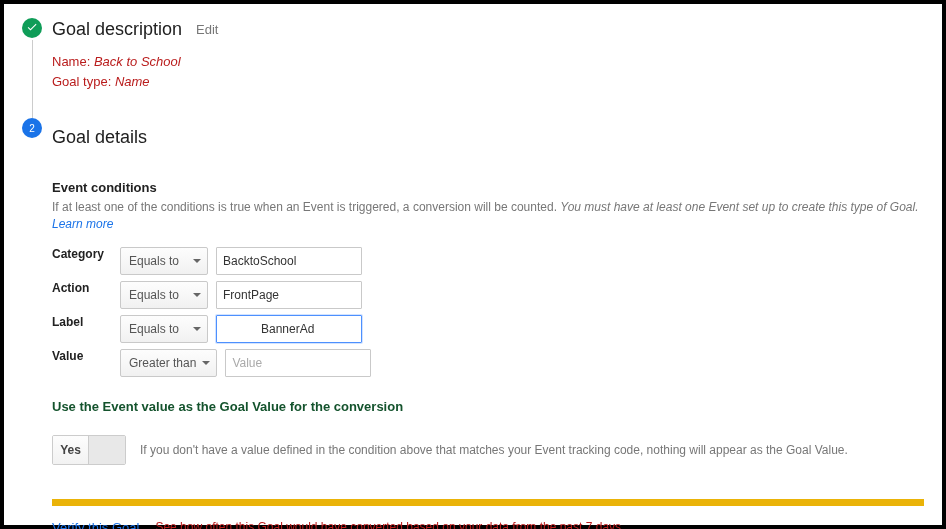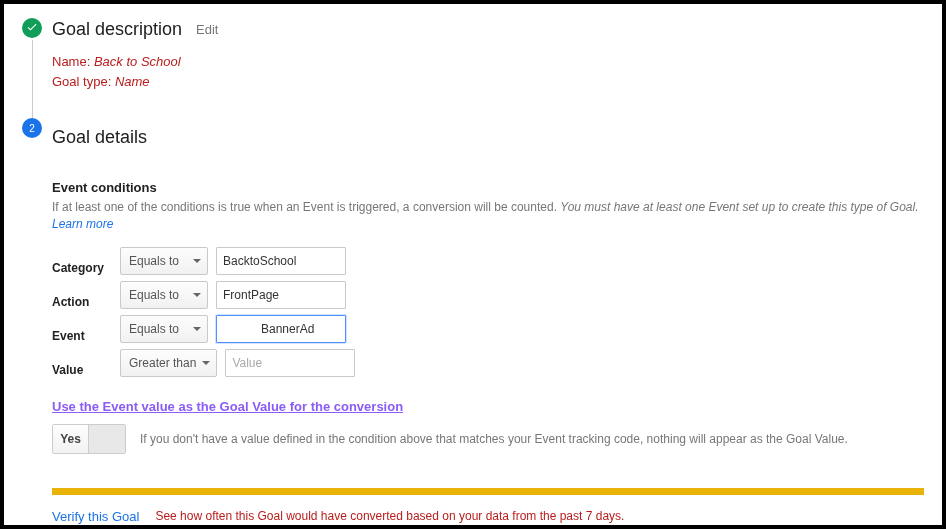--- a/index.html
+++ b/index.html
@@ -79,21 +79,21 @@
     color: #777;
     font-size: 12px;
     margin-top: 4px;
     line-height: 1.4;
   }
   .help-line .italic { font-style: italic; }
   .help-line a { color: #1a73e8; font-style: italic; text-decoration: none; cursor:pointer;}
   .cond-table { margin-top: 14px; }
   .cond-row {
     display: flex;
-    align-items: flex-end;
+    align-items: flex-start;
     margin-bottom: 6px;
     gap: 8px;
   }
   .cond-label {
     width: 60px;
     font-weight: bold;
     font-size: 12px;
     color: #222;
   }
   .dropdown {
@@ -112,41 +112,40 @@
     gap: 6px;
   }
   .caret {
     width: 0; height: 0;
     border-left: 4px solid transparent;
     border-right: 4px solid transparent;
     border-top: 4px solid #666;
   }
   .txt {
     height: 28px;
-    width: 130px;
+    width: 146px;
     border: 1px solid #c9c9c9;
     padding: 0 6px;
     font-size: 12px;
     color: #333;
     outline: none;
     border-radius: 1px;
   }
   .txt.focused {
     border: 1px solid #4d90fe;
     box-shadow: 0 0 0 1px rgba(77,144,254,.25);
     padding-left: 44px;
   }
   .txt::placeholder { color: #aaa; }
   .toggle-section { margin-top: 22px; }
   .toggle-title {
     font-weight: bold;
     font-size: 13px;
-    color: #8b5cf6;
-    margin-bottom: 10px;
-    text-decoration: underline;
+    color: #14532d;
+    margin-bottom: 21px;
   }
   .toggle-row {
     display: flex;
     align-items: center;
     gap: 14px;
   }
   .toggle {
     display: inline-flex;
     height: 30px;
     border: 1px solid #ccc;
@@ -244,21 +243,21 @@
             </div>
             <div class="cond-row">
               <div class="cond-label">Action</div>
               <div class="dropdown">
                 <span>Equals to</span>
                 <span class="caret"></span>
               </div>
               <input type="text" class="txt" placeholder="Action" value="FrontPage" style="">
             </div>
             <div class="cond-row">
-              <div class="cond-label">Event</div>
+              <div class="cond-label">Label</div>
               <div class="dropdown">
                 <span>Equals to</span>
                 <span class="caret"></span>
               </div>
               <input type="text" class="txt focused" placeholder="Label" value="BannerAd" style="">
             </div>
             <div class="cond-row">
               <div class="cond-label">Value</div>
               <div class="dropdown">
                 <span>Greater than</span>

